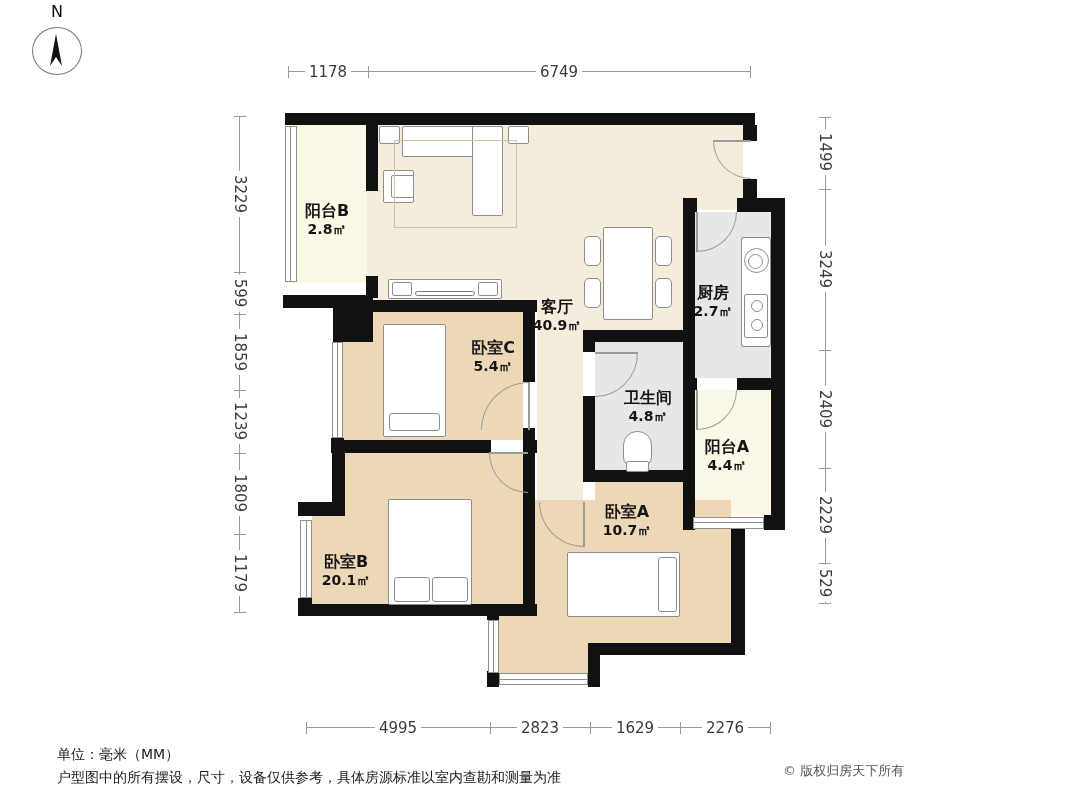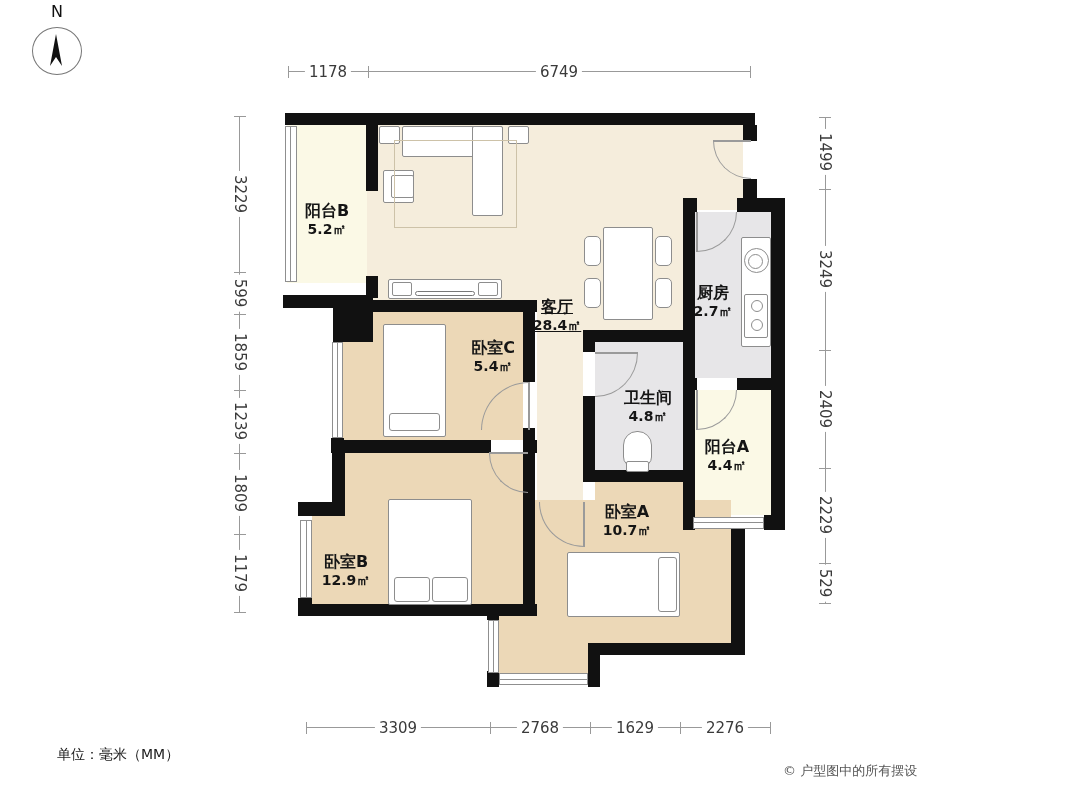--- a/index.html
+++ b/index.html
@@ -172,65 +172,66 @@
       <div class="tick" style="left: 819px; top: 603px; width: 12px; height: 1px;"></div>
       <div class="tick" style="left: 306px; top: 722px; width: 1px; height: 12px;"></div>
       <div class="tick" style="left: 490px; top: 722px; width: 1px; height: 12px;"></div>
       <div class="tick" style="left: 590px; top: 722px; width: 1px; height: 12px;"></div>
       <div class="tick" style="left: 680px; top: 722px; width: 1px; height: 12px;"></div>
       <div class="tick" style="left: 770px; top: 722px; width: 1px; height: 12px;"></div>
     </div>
 
   <div class="room-label" style="left:327px;top:201px;">
     <span class="rname">阳台B</span>
-    <span class="rarea">5.2㎡</span>
-  </div>
-  <div class="room-label" style="left:557px;top:297px;text-decoration:underline;">
+    <span class="rarea">2.8㎡</span>
+  </div>
+  <div class="room-label" style="left:557px;top:297px;">
     <span class="rname">客厅</span>
-    <span class="rarea">28.4㎡</span>
+    <span class="rarea">40.9㎡</span>
   </div>
   <div class="room-label" style="left:713px;top:283px;">
     <span class="rname">厨房</span>
     <span class="rarea">2.7㎡</span>
   </div>
   <div class="room-label" style="left:648px;top:388px;">
     <span class="rname">卫生间</span>
     <span class="rarea">4.8㎡</span>
   </div>
   <div class="room-label" style="left:727px;top:437px;">
     <span class="rname">阳台A</span>
     <span class="rarea">4.4㎡</span>
   </div>
   <div class="room-label" style="left:493px;top:338px;">
     <span class="rname">卧室C</span>
     <span class="rarea">5.4㎡</span>
   </div>
   <div class="room-label" style="left:346px;top:552px;">
     <span class="rname">卧室B</span>
-    <span class="rarea">12.9㎡</span>
+    <span class="rarea">20.1㎡</span>
   </div>
   <div class="room-label" style="left:627px;top:502px;">
     <span class="rname">卧室A</span>
     <span class="rarea">10.7㎡</span>
   </div>
 
   <span class="dimlabel" style="left:328px;top:72px;">1178</span>
   <span class="dimlabel" style="left:559px;top:72px;">6749</span>
   <span class="dimlabel v" style="left:240px;top:194px;">3229</span>
   <span class="dimlabel v" style="left:240px;top:293px;">599</span>
   <span class="dimlabel v" style="left:240px;top:352px;">1859</span>
   <span class="dimlabel v" style="left:240px;top:421px;">1239</span>
   <span class="dimlabel v" style="left:240px;top:493px;">1809</span>
   <span class="dimlabel v" style="left:240px;top:573px;">1179</span>
   <span class="dimlabel v" style="left:825px;top:152px;">1499</span>
   <span class="dimlabel v" style="left:825px;top:269px;">3249</span>
   <span class="dimlabel v" style="left:825px;top:409px;">2409</span>
   <span class="dimlabel v" style="left:825px;top:515px;">2229</span>
   <span class="dimlabel v" style="left:825px;top:583px;">529</span>
-  <span class="dimlabel" style="left:398px;top:728px;">3309</span>
-  <span class="dimlabel" style="left:540px;top:728px;">2768</span>
+  <span class="dimlabel" style="left:398px;top:728px;">4995</span>
+  <span class="dimlabel" style="left:540px;top:728px;">2823</span>
   <span class="dimlabel" style="left:635px;top:728px;">1629</span>
   <span class="dimlabel" style="left:725px;top:728px;">2276</span>
 
   <div class="footer-line" style="top:746px;">单位：毫米（MM）</div>
-  <div class="copyright">© 户型图中的所有摆设</div>
+  <div class="footer-line" style="top:769px;">户型图中的所有摆设，尺寸，设备仅供参考，具体房源标准以室内查勘和测量为准</div>
+  <div class="copyright">© 版权归房天下所有</div>
 
 </div>
 
 </body></html>

